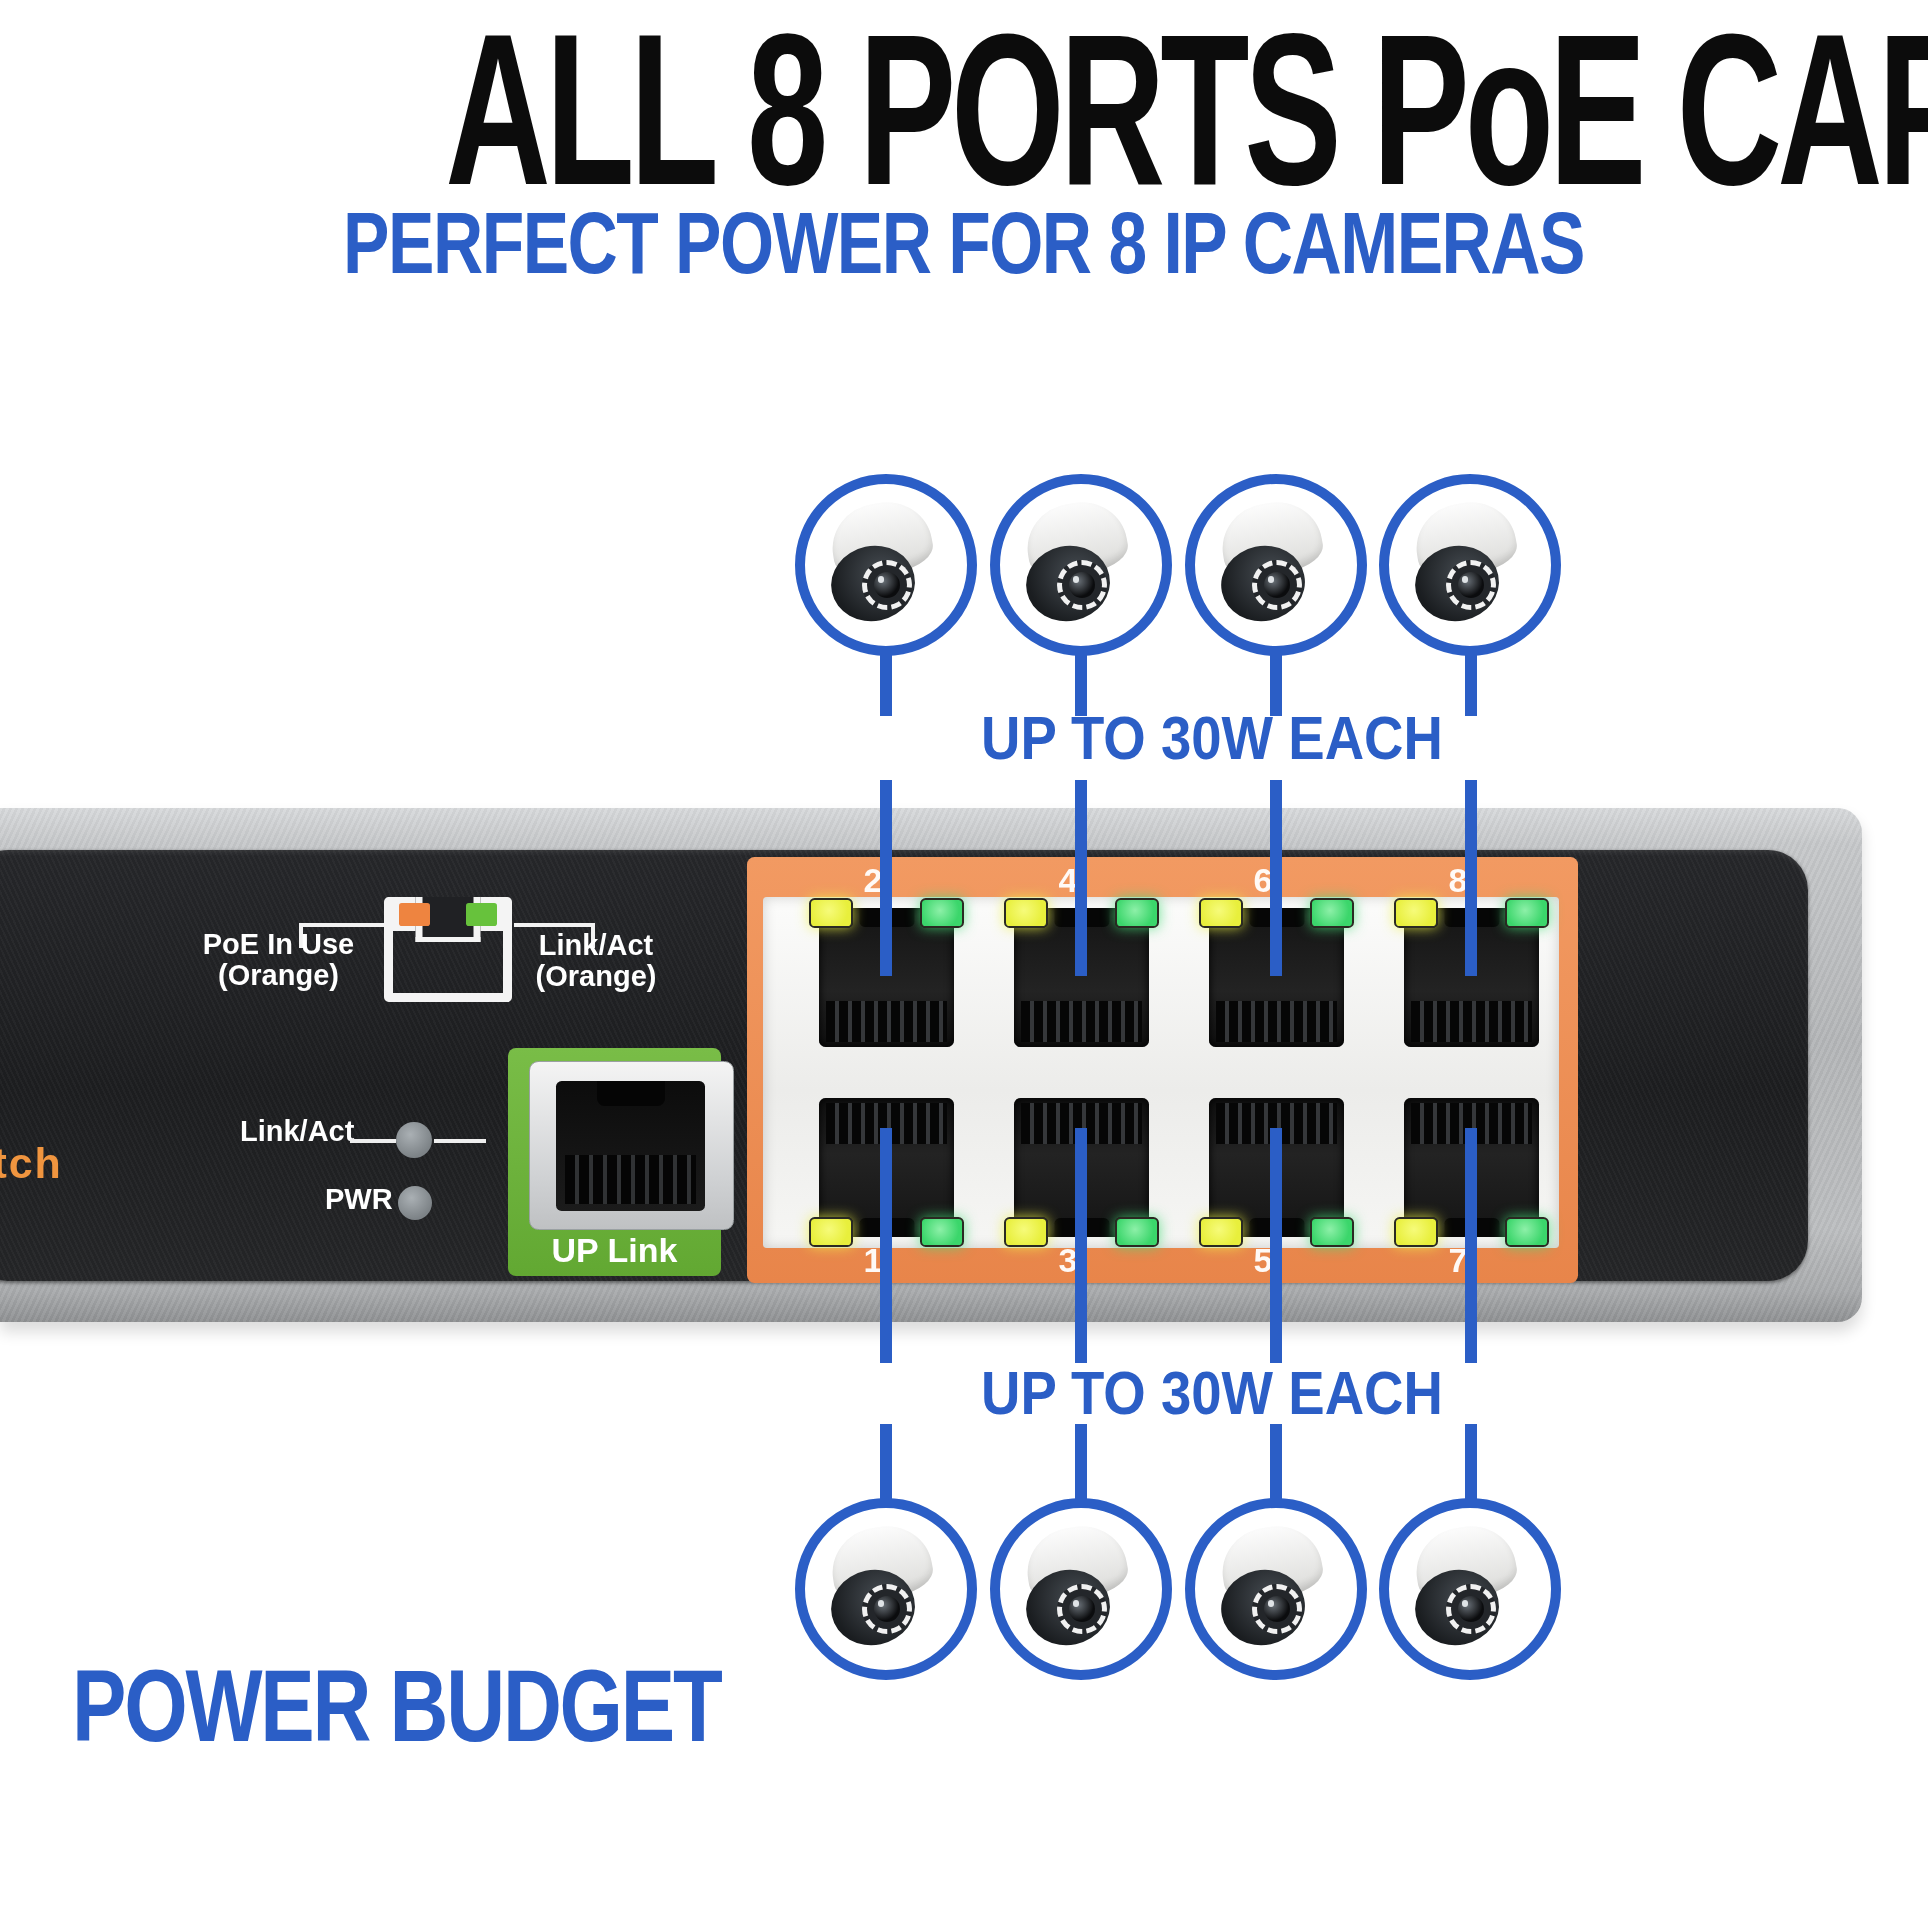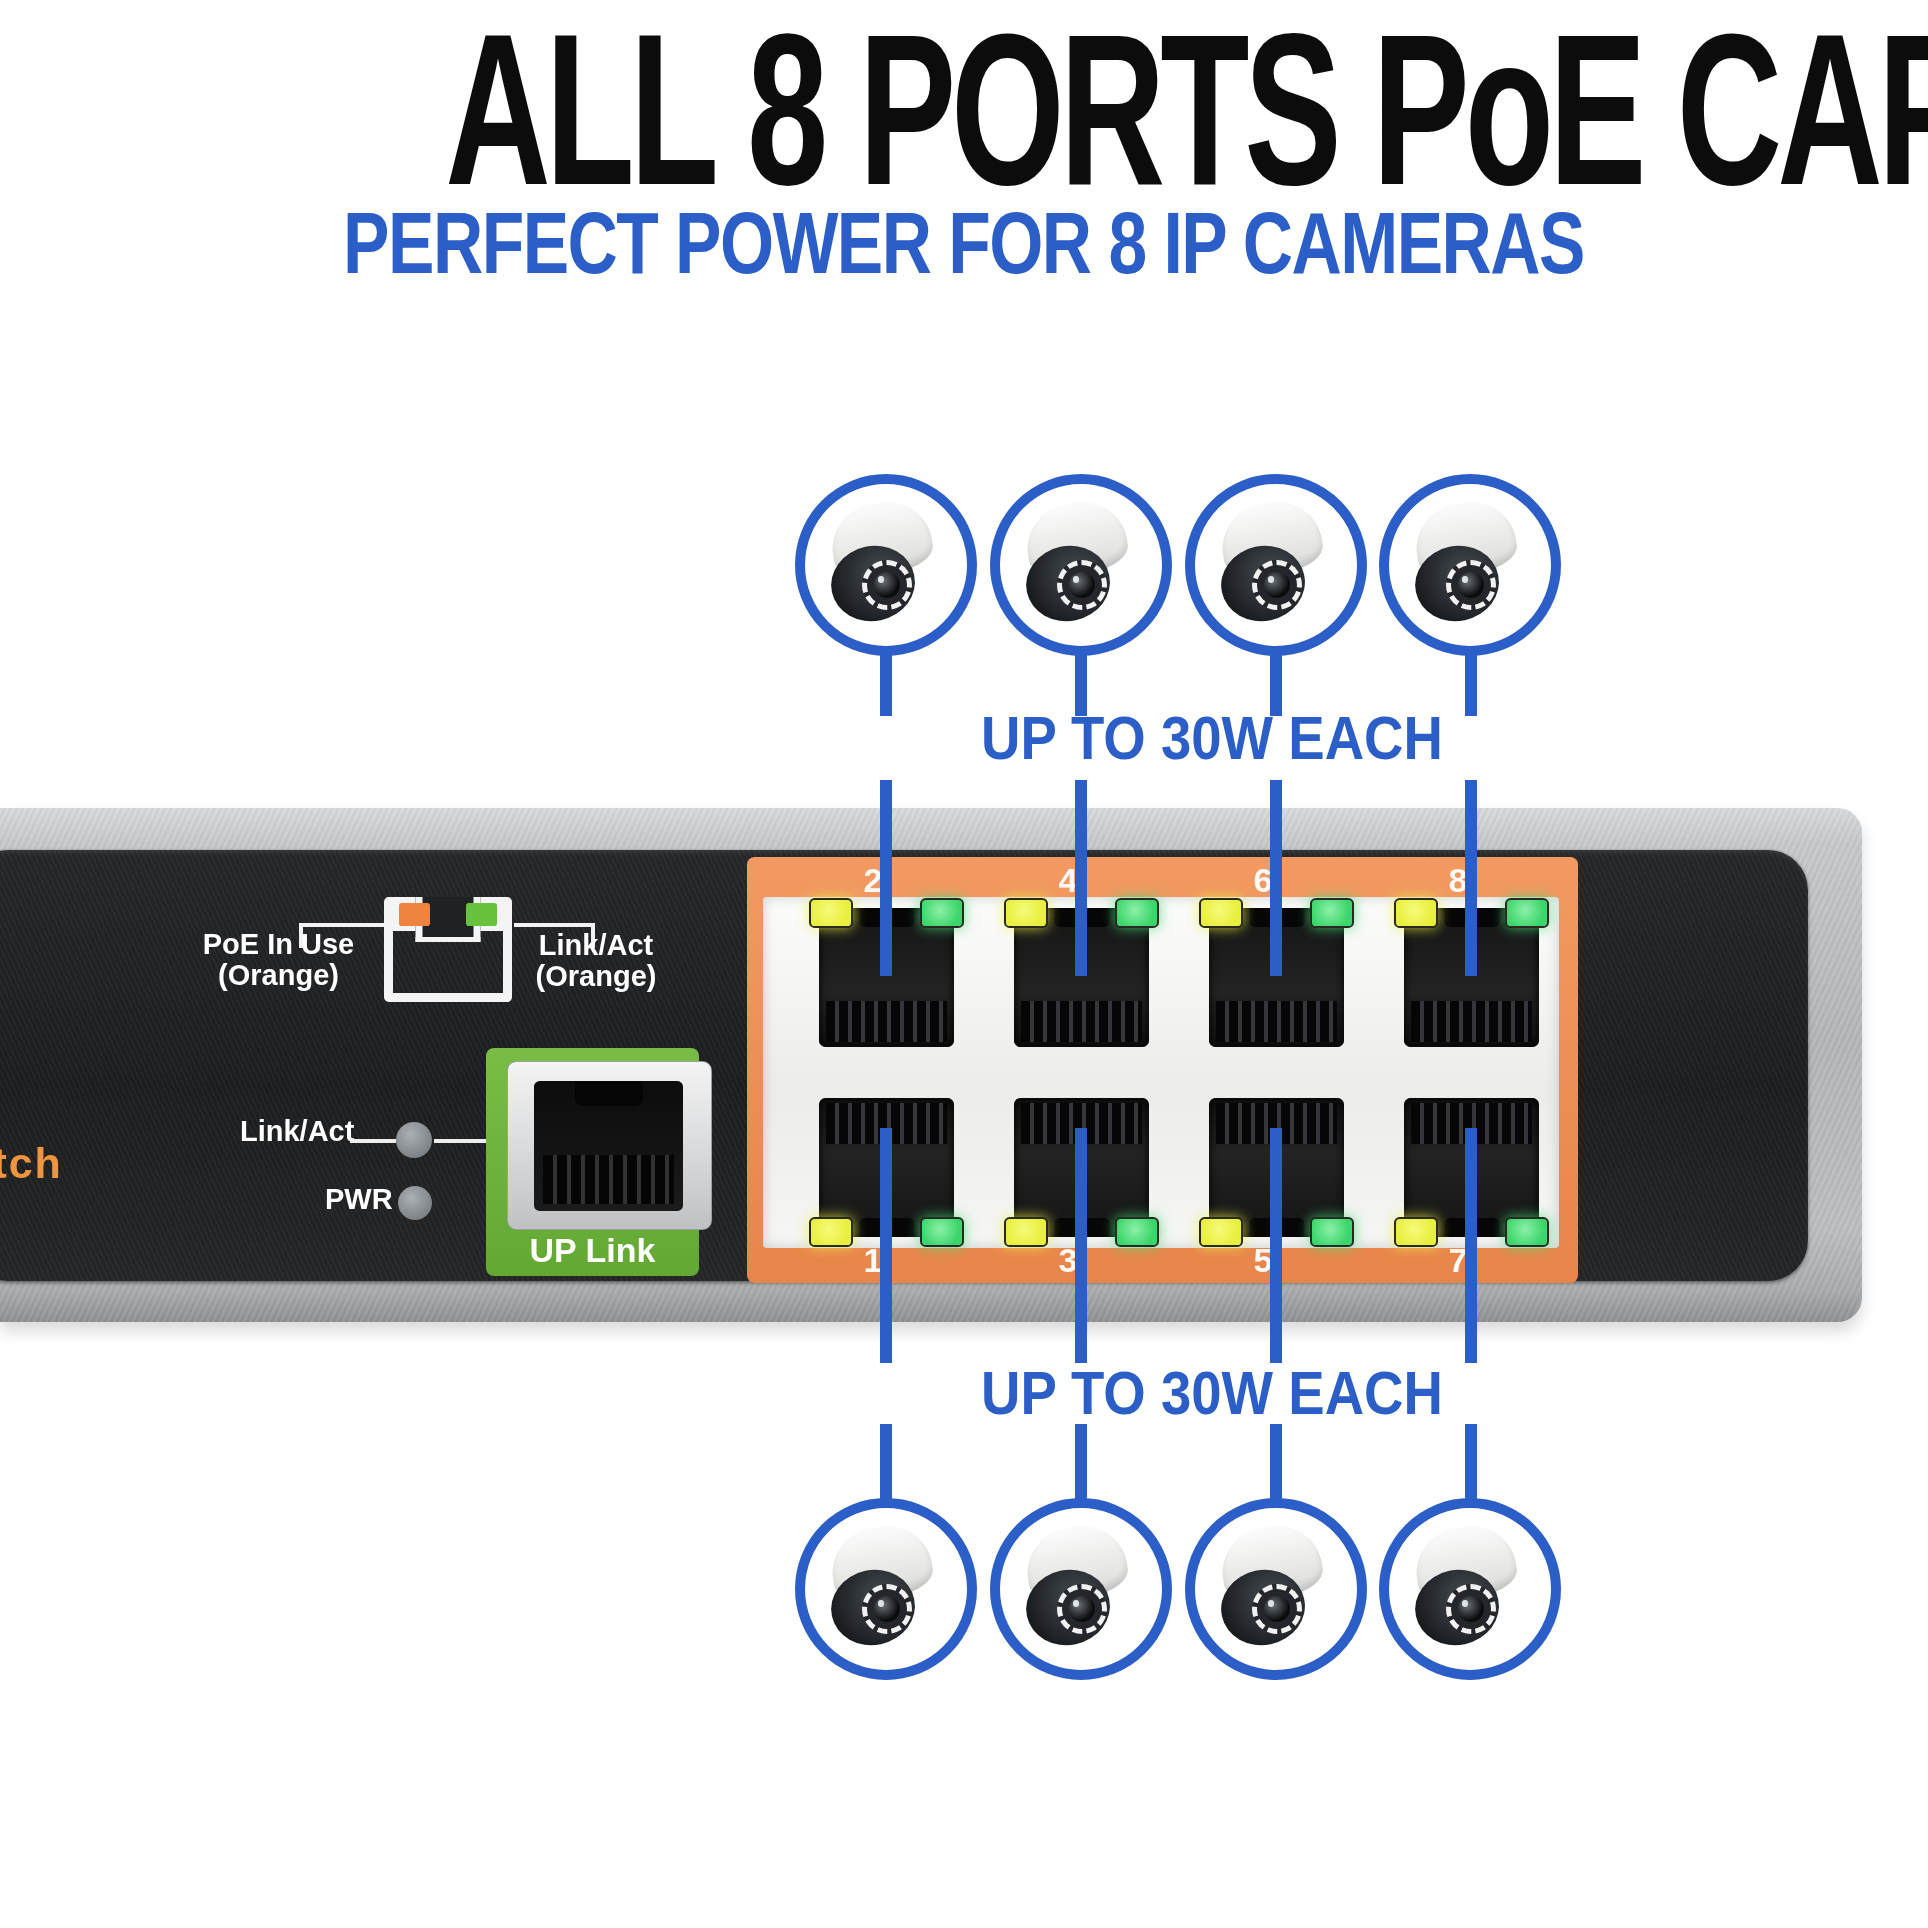--- a/index.html
+++ b/index.html
@@ -88,21 +88,21 @@
   .led-dot{position:absolute;border-radius:50%;z-index:3;
            background:radial-gradient(circle at 40% 35%,#aab0b4,#7d8387 70%);}
   .led-dot.d1{left:396px;top:314px;width:36px;height:36px;}
   .led-dot.d2{left:398px;top:378px;width:34px;height:34px;}
 
   
   .brand{position:absolute;left:-7.5px;top:331px;color:var(--brand_orange);font-size:43px;
          font-weight:800;letter-spacing:1.9px;z-index:3;}
 
   
-  .uplink{position:absolute;left:486px;top:240px;width:213px;height:228px;border-radius:8px;
+  .uplink{position:absolute;left:508px;top:240px;width:213px;height:228px;border-radius:8px;
           background:linear-gradient(180deg,#79bd47,#62a832);z-index:3;}
   .up-silver{position:absolute;left:21px;top:13px;width:205px;height:169px;border-radius:9.4px;
              border:1.9px solid #9aa0a2;box-sizing:border-box;
              background:linear-gradient(180deg,#f4f4f4,#cfd1d3 70%,#bfc1c3);}
   .up-jack{position:absolute;left:26px;top:19px;width:149px;height:130px;border-radius:5.6px;
            background:linear-gradient(180deg,#0c0c0c,#1b1b1b);}
   .up-tab{position:absolute;left:50%;top:0;transform:translateX(-50%);width:68px;height:24.5px;
           background:#050505;border-radius:0 0 7.5px 7.5px;}
   .up-comb{position:absolute;left:9.4px;right:9.4px;bottom:7.5px;height:49px;
            background:repeating-linear-gradient(90deg,#050505 0 10.4px,#303234 10.4px 14px);}
@@ -375,16 +375,17 @@
     <div class="cam">
         <div class="cam-body"></div>
         <div class="cam-dome"></div>
         <div class="cam-ring"></div>
         <div class="cam-lens"></div>
         <div class="cam-glint"></div>
       </div>
   </div>
 
   <div class="footer">
+    <div class="line"><span class="blue">POWER BUDGET</span></div>
   </div>
 
 </div>
 
 
 </body></html>

